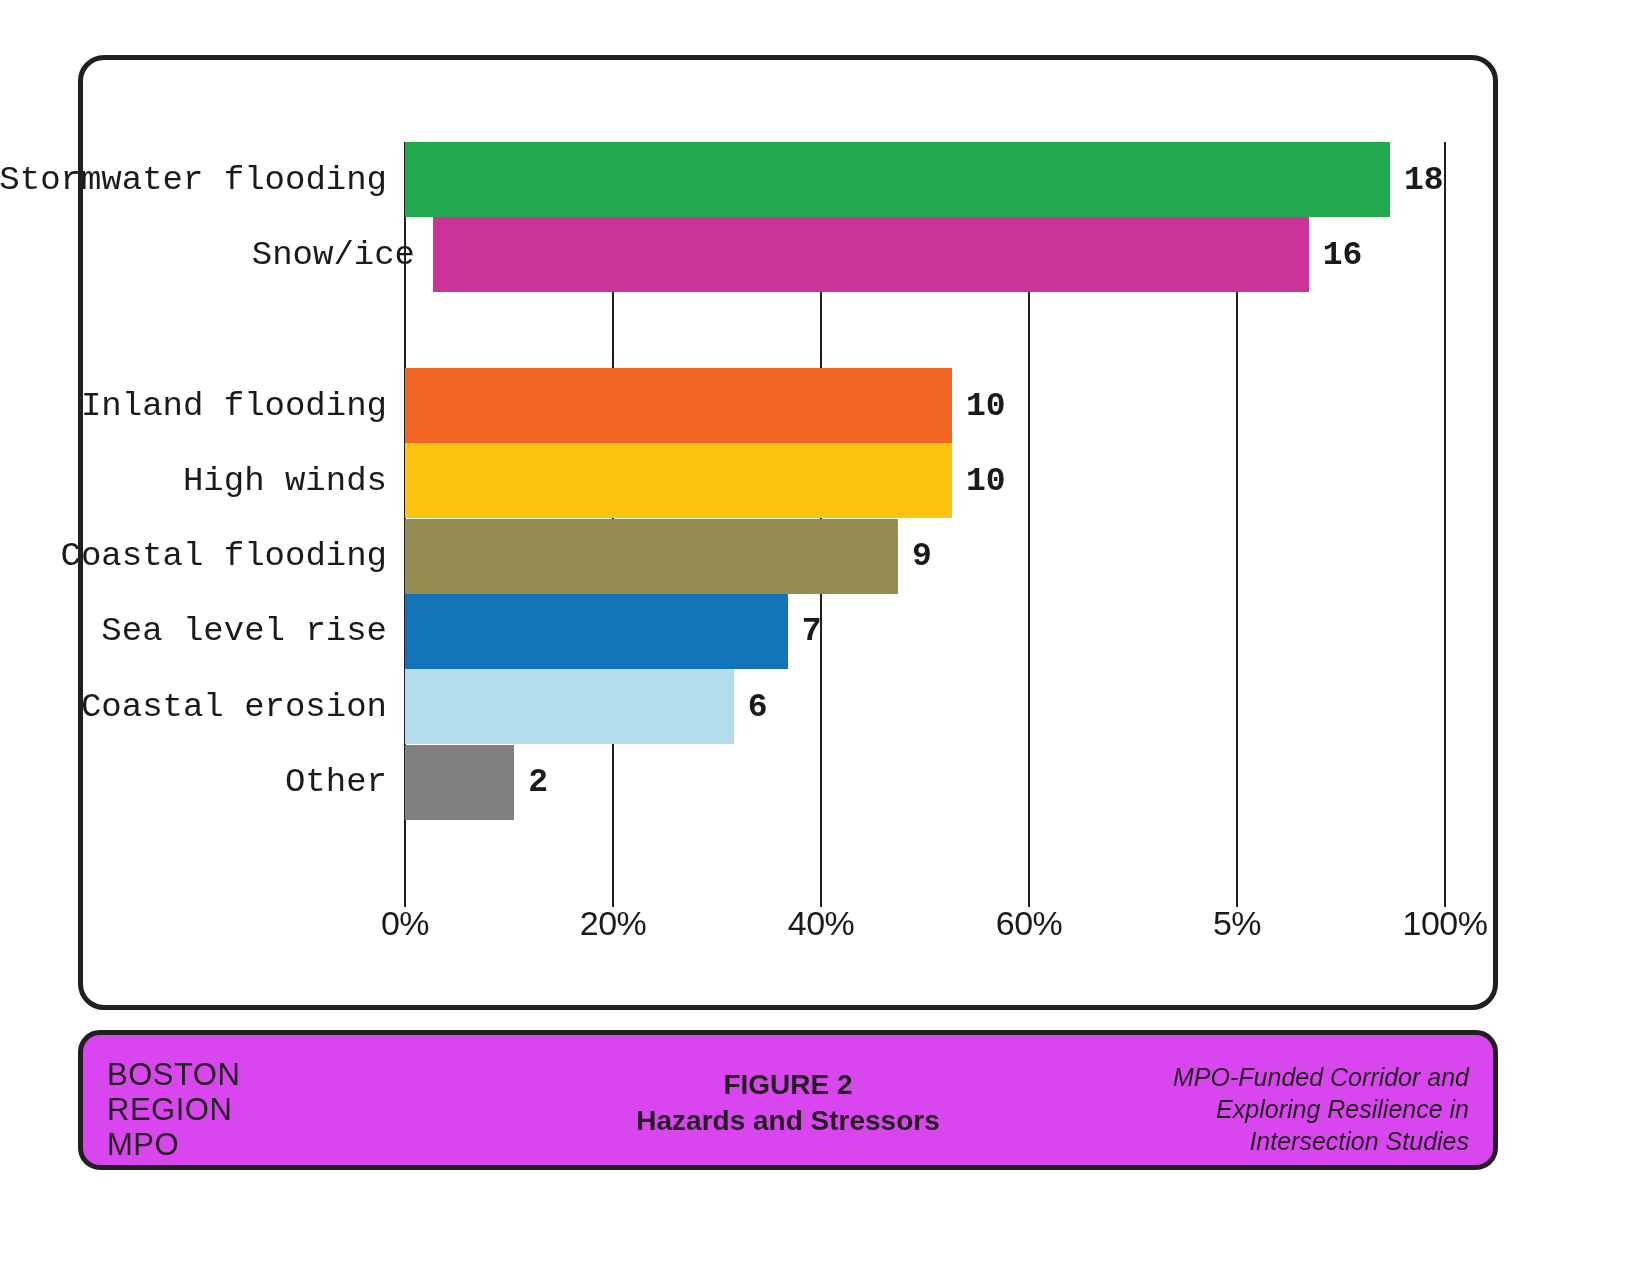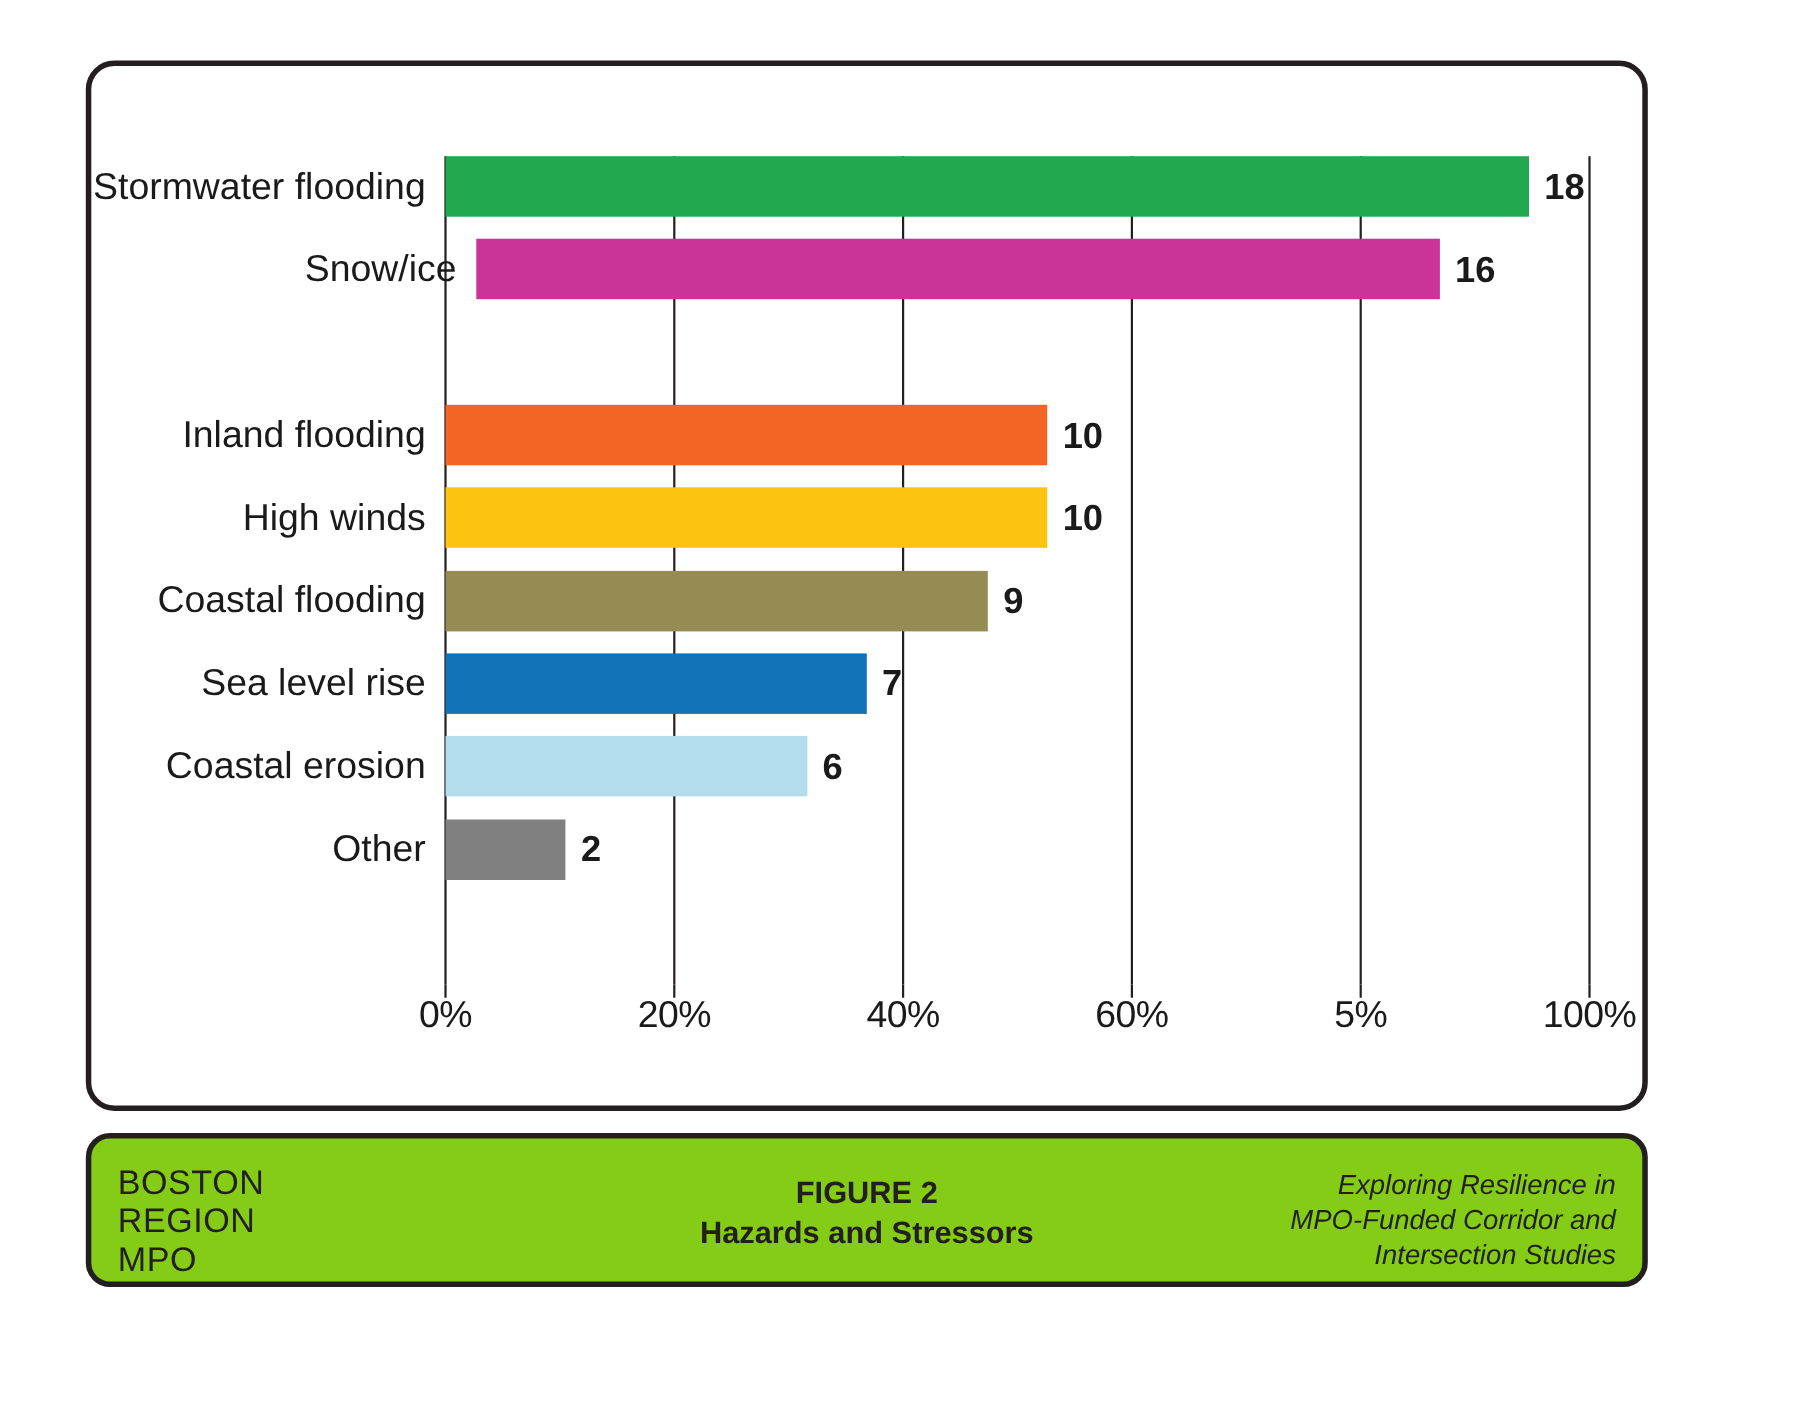--- a/index.html
+++ b/index.html
@@ -71,22 +71,23 @@
     font-weight: 400;
     color: #1a1a1a;
     white-space: nowrap;
     letter-spacing: -0.5px;
   }
 
   
   .row {
     position: absolute;
     left: 0;
-    height: 55px;
+    height: 75px;
     width: 1040px;
+    font-family: Liberation Mono, monospace;
   }
 
   .bar {
     position: absolute;
     left: 0;
     top: 0;
     height: 100%;
   }
 
   .bar-value {
@@ -113,21 +114,21 @@
 
   
   .footer-panel {
     position: absolute;
     left: 78px;
     top: 1030px;
     width: 1420px;
     height: 140px;
     border: 5px solid #231f20;
     border-radius: 22px;
-    background: #84cc16;
+    background: #d946ef;
     box-sizing: border-box;
   }
 
   .brand {
     position: absolute;
     left: 24px;
     top: 22px;
     font-size: 31px;
     line-height: 35px;
     letter-spacing: 0.5px;
@@ -235,19 +236,19 @@
       <div>REGION</div>
       <div>MPO</div>
     </div>
 
     <div class="fig-title">
       <div>FIGURE 2</div>
       <div>Hazards and Stressors</div>
     </div>
 
     <div class="study-title">
+      <div>MPO-Funded Corridor and</div>
       <div>Exploring Resilience in</div>
-      <div>MPO-Funded Corridor and</div>
       <div>Intersection Studies</div>
     </div>
   </div>
 
 </div>
 
 </body></html>

